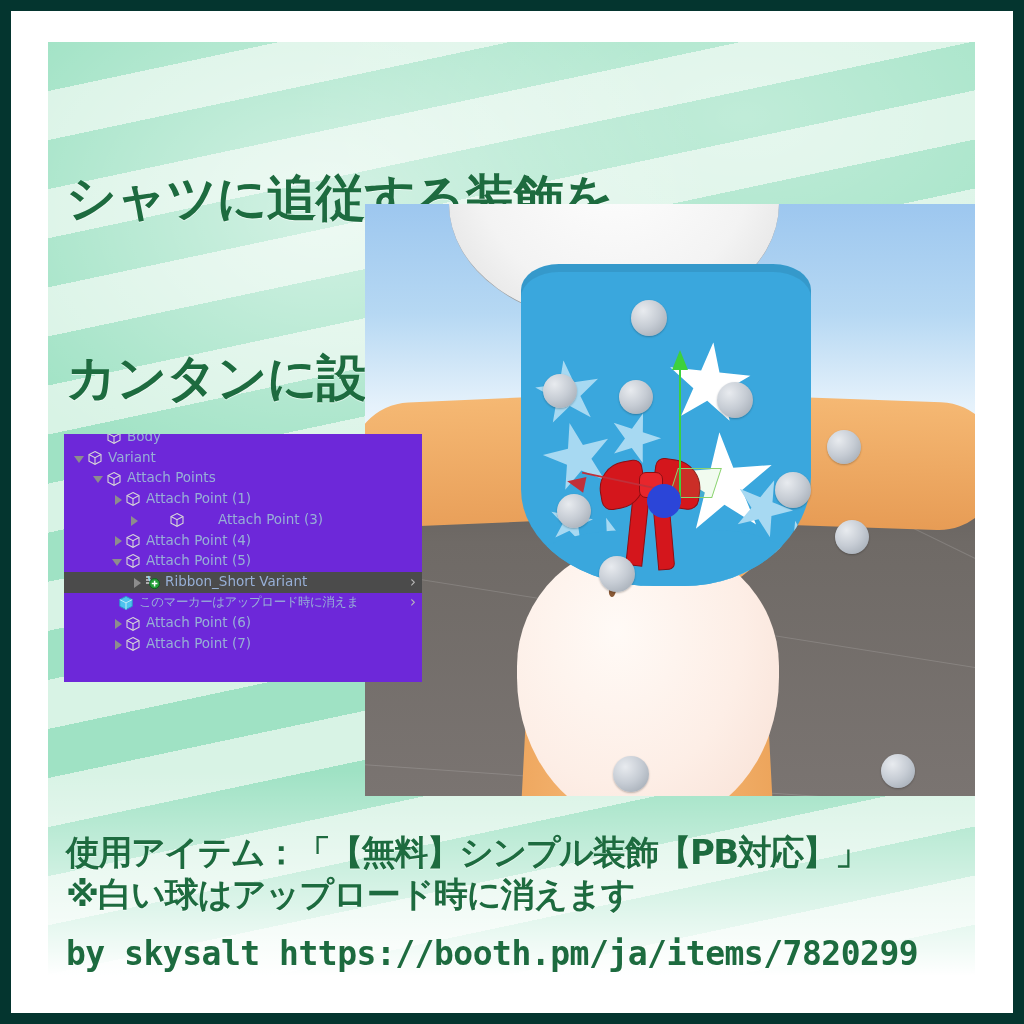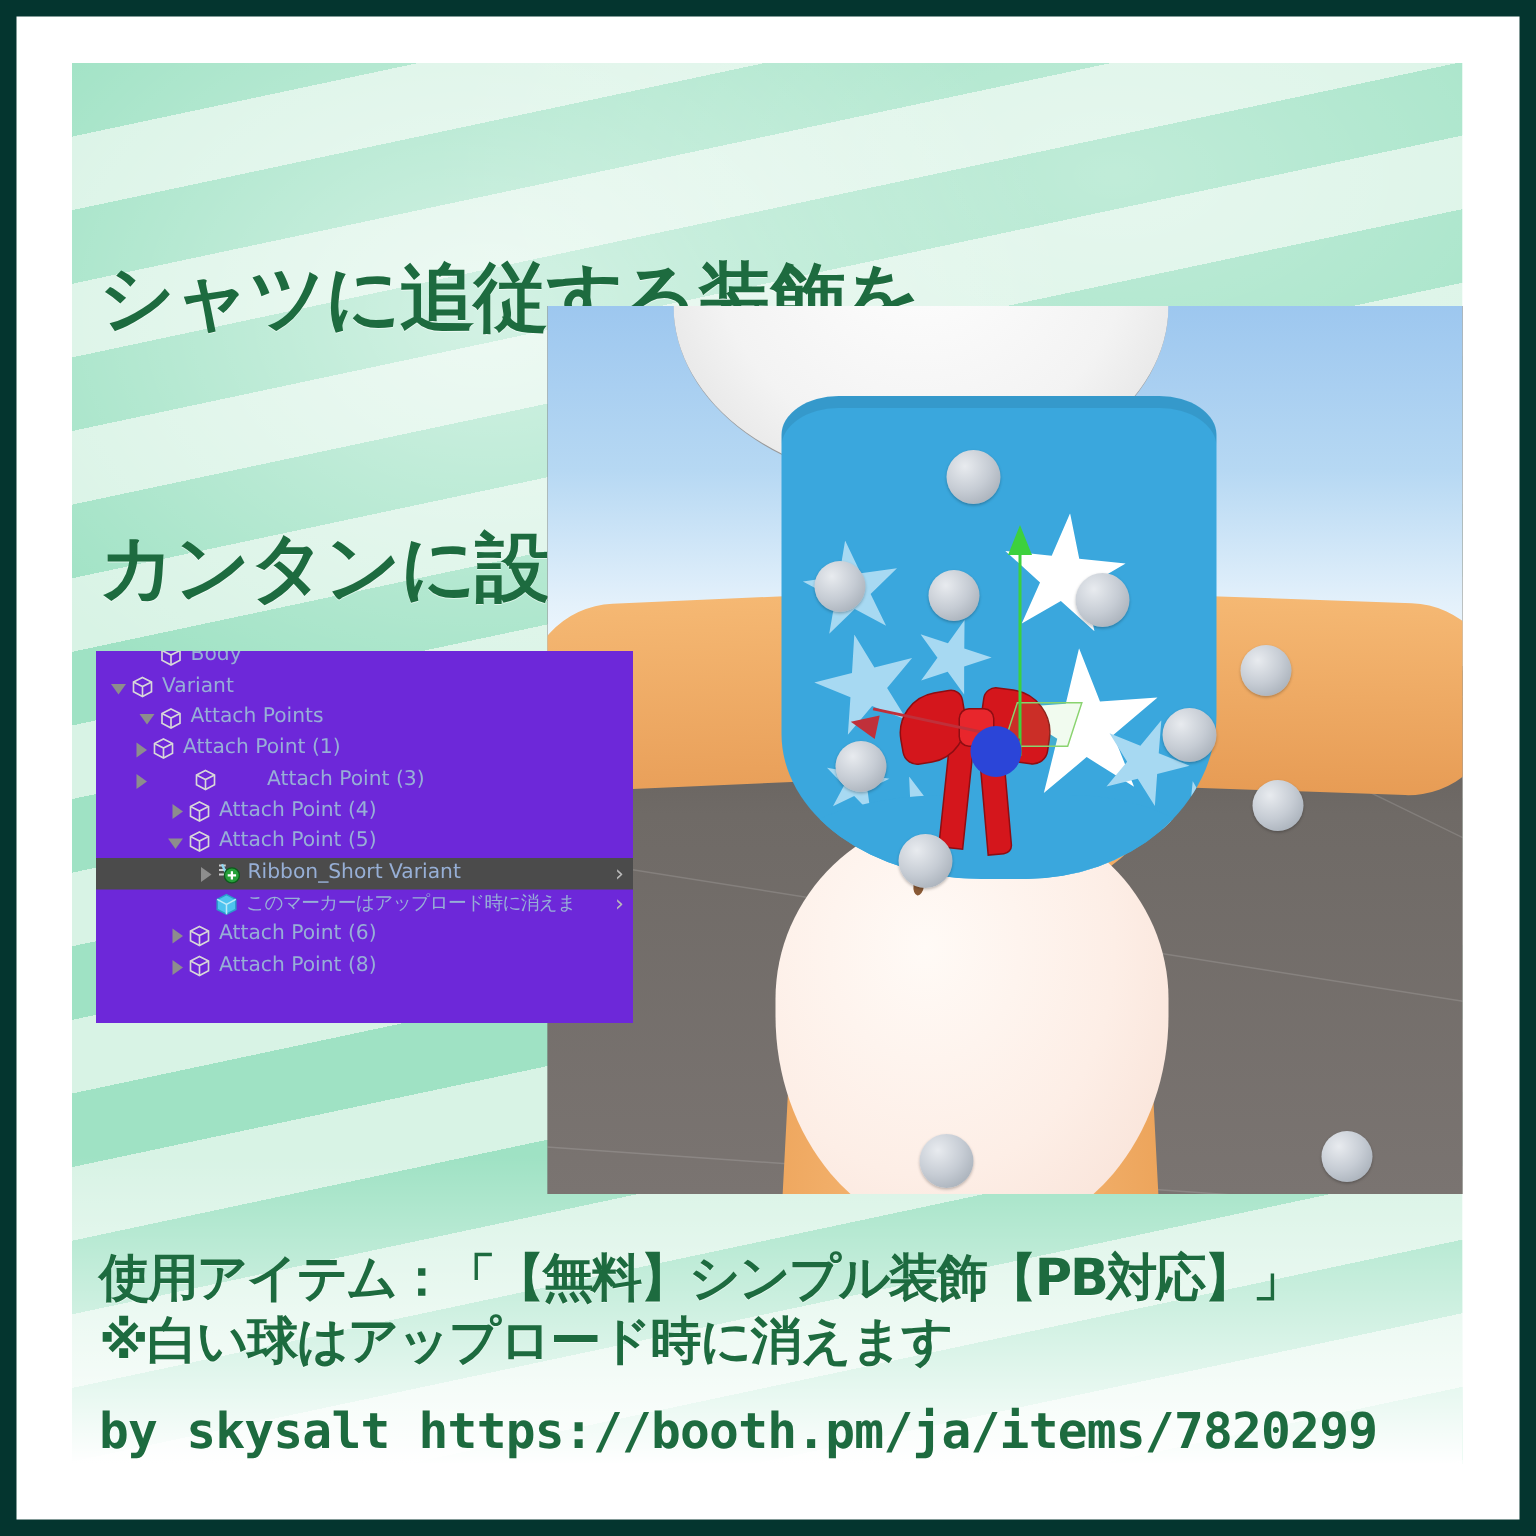--- a/index.html
+++ b/index.html
@@ -358,31 +358,31 @@
       <div class="hrow" style="padding-left: 29px;">
         <span class="twisty open"></span>
         <span class="ico">
           <svg width="16" height="16" viewBox="0 0 16 16">
             <path d="M8 1.6 L14 4.6 L14 11.2 L8 14.3 L2 11.2 L2 4.6 Z" fill="none" stroke="#d8d8d8" stroke-width="1.1"></path>
             <path d="M2 4.6 L8 7.7 L14 4.6 M8 7.7 L8 14.3" fill="none" stroke="#d8d8d8" stroke-width="1.1"></path>
           </svg>
         </span>
         <span class="hlabel">Attach Points</span>
       </div>
-      <div class="hrow" style="padding-left: 24px;">
+      <div class="hrow" style="padding-left: 48px;">
         <span class="twisty closed"></span>
         <span class="ico">
           <svg width="16" height="16" viewBox="0 0 16 16">
             <path d="M8 1.6 L14 4.6 L14 11.2 L8 14.3 L2 11.2 L2 4.6 Z" fill="none" stroke="#d8d8d8" stroke-width="1.1"></path>
             <path d="M2 4.6 L8 7.7 L14 4.6 M8 7.7 L8 14.3" fill="none" stroke="#d8d8d8" stroke-width="1.1"></path>
           </svg>
         </span>
         <span class="hlabel">Attach Point (1)</span>
       </div>
-      <div class="hrow" style="padding-left: 24px; gap: 28px;">
+      <div class="hrow" style="padding-left: 64px; gap: 28px;">
         <span class="twisty closed"></span>
         <span class="ico">
           <svg width="16" height="16" viewBox="0 0 16 16">
             <path d="M8 1.6 L14 4.6 L14 11.2 L8 14.3 L2 11.2 L2 4.6 Z" fill="none" stroke="#d8d8d8" stroke-width="1.1"></path>
             <path d="M2 4.6 L8 7.7 L14 4.6 M8 7.7 L8 14.3" fill="none" stroke="#d8d8d8" stroke-width="1.1"></path>
           </svg>
         </span>
         <span class="hlabel">Attach Point (3)</span>
       </div>
       <div class="hrow" style="padding-left: 48px;">
@@ -411,21 +411,21 @@
           <svg width="16" height="16" viewBox="0 0 16 16">
             <path d="M2 3 L6.5 3 M2 6 L6.5 6 M2 9 L6.5 9" stroke="#cfcfcf" stroke-width="1.4"></path>
             <path d="M4 2.2 L7.5 10" stroke="#8fd6f0" stroke-width="1.6"></path>
             <circle cx="10.6" cy="9.6" r="5" fill="#26a03a" stroke="#0d5c1c" stroke-width="0.9"></circle>
             <path d="M10.6 6.8 L10.6 12.4 M7.8 9.6 L13.4 9.6" stroke="#ffffff" stroke-width="1.5"></path>
           </svg>
         </span>
         <span class="hlabel">Ribbon_Short Variant</span>
         <span class="chev">›</span>
       </div>
-      <div class="hrow" style="padding-left: 66px;">
+      <div class="hrow" style="padding-left: 41px;">
         <span class="twisty"></span>
         <span class="ico">
           <svg width="16" height="16" viewBox="0 0 16 16">
             <path d="M8 1.4 L14.2 4.6 L14.2 11.3 L8 14.5 L1.8 11.3 L1.8 4.6 Z" fill="#4ec3ef" stroke="#2a9cc9" stroke-width="1"></path>
             <path d="M1.8 4.6 L8 7.9 L14.2 4.6" fill="none" stroke="#bdeaf9" stroke-width="1"></path>
             <path d="M8 7.9 L8 14.5" fill="none" stroke="#bdeaf9" stroke-width="1"></path>
           </svg>
         </span>
         <span class="hlabel jp">このマーカーはアップロード時に消えま</span>
         <span class="chev">›</span>
@@ -441,16 +441,16 @@
         <span class="hlabel">Attach Point (6)</span>
       </div>
       <div class="hrow" style="padding-left: 48px;">
         <span class="twisty closed"></span>
         <span class="ico">
           <svg width="16" height="16" viewBox="0 0 16 16">
             <path d="M8 1.6 L14 4.6 L14 11.2 L8 14.3 L2 11.2 L2 4.6 Z" fill="none" stroke="#d8d8d8" stroke-width="1.1"></path>
             <path d="M2 4.6 L8 7.7 L14 4.6 M8 7.7 L8 14.3" fill="none" stroke="#d8d8d8" stroke-width="1.1"></path>
           </svg>
         </span>
-        <span class="hlabel">Attach Point (8)</span>
+        <span class="hlabel">Attach Point (7)</span>
       </div>
     </div>
 </div>
 
 </body></html>

